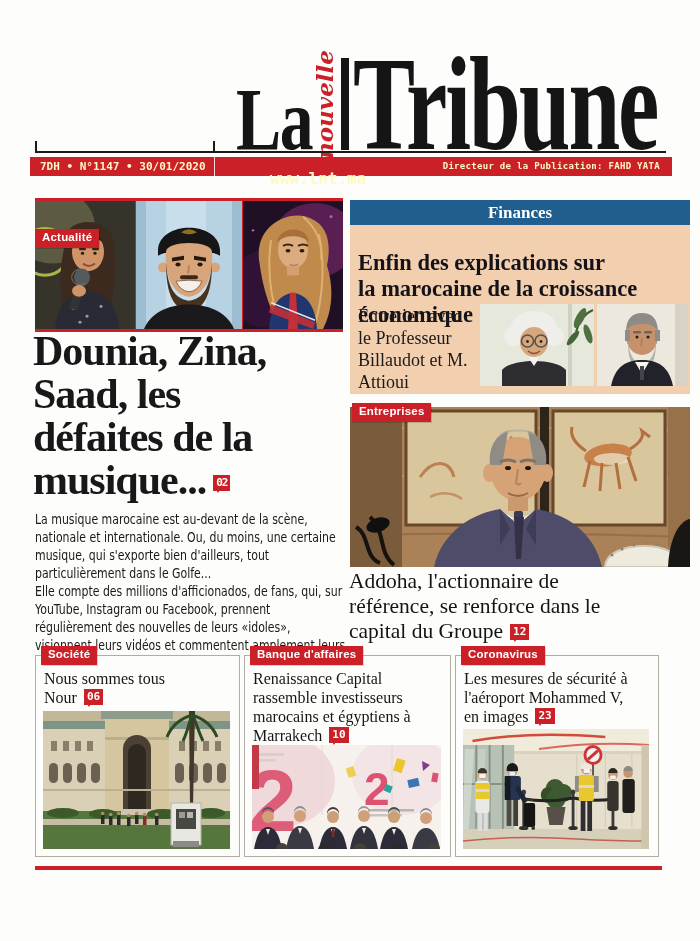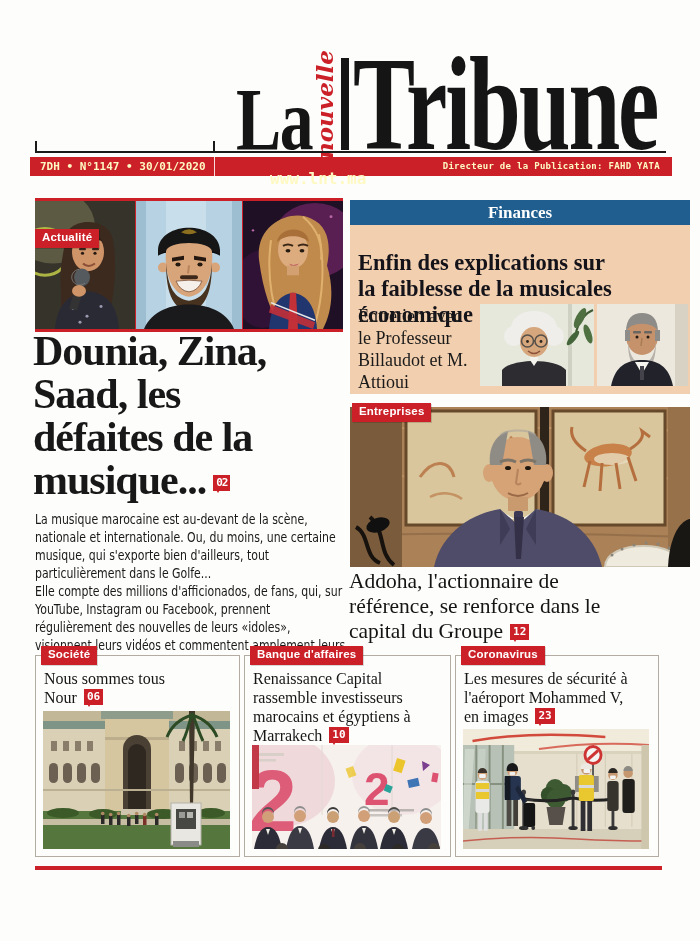--- a/index.html
+++ b/index.html
@@ -174,21 +174,21 @@
 
   <div class="lead">
     <p>La musique marocaine est au-devant de la scène, nationale et internationale. Ou, du moins, une certaine musique, qui s'exporte bien d'ailleurs, tout particulièrement dans le Golfe...</p>
     <p>Elle compte des millions d'afficionados, de fans, qui, sur YouTube, Instagram ou Facebook, prennent régulièrement des nouvelles de leurs «idoles», visionnent leurs vidéos et commentent amplement leurs prestations musicales.</p>
   </div>
 
   <div class="fin-head">Finances</div>
   <div class="fin-body"></div>
   <div class="fin-hl hl">
     <span class="line">Enfin des explications sur</span>
-    <span class="line">la faiblesse de la musicales</span>
+    <span class="line">la marocaine de la croissance</span>
     <span class="line"><span>économique</span><span class="badge blue">09</span></span>
   </div>
   <div class="fin-sub">Entretien avec le Professeur Billaudot et M. Attioui</div>
 
   <svg class="fin-ph1" width="114" height="82" viewBox="0 0 114 82" preserveAspectRatio="none">
     <rect width="114" height="82" fill="#e6e8dc"></rect>
     <rect x="88" width="4" height="82" fill="#cfd2c2"></rect>
     <path d="M96,28 C100,14 108,8 113,6" stroke="#3f5c34" stroke-width="2" fill="none"></path>
     <ellipse cx="100" cy="14" rx="4" ry="11" fill="#4f7040" transform="rotate(28 100 14)"></ellipse>
     <ellipse cx="108" cy="30" rx="3.5" ry="10" fill="#4f7040" transform="rotate(-18 108 30)"></ellipse>

